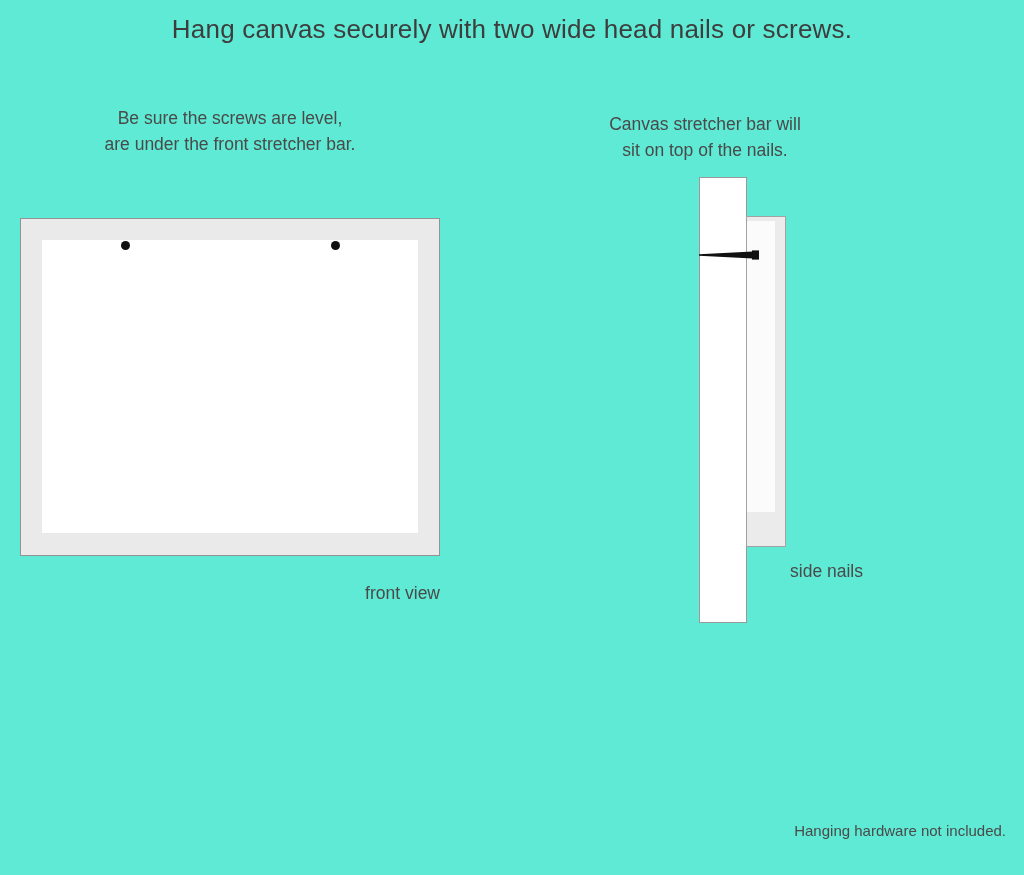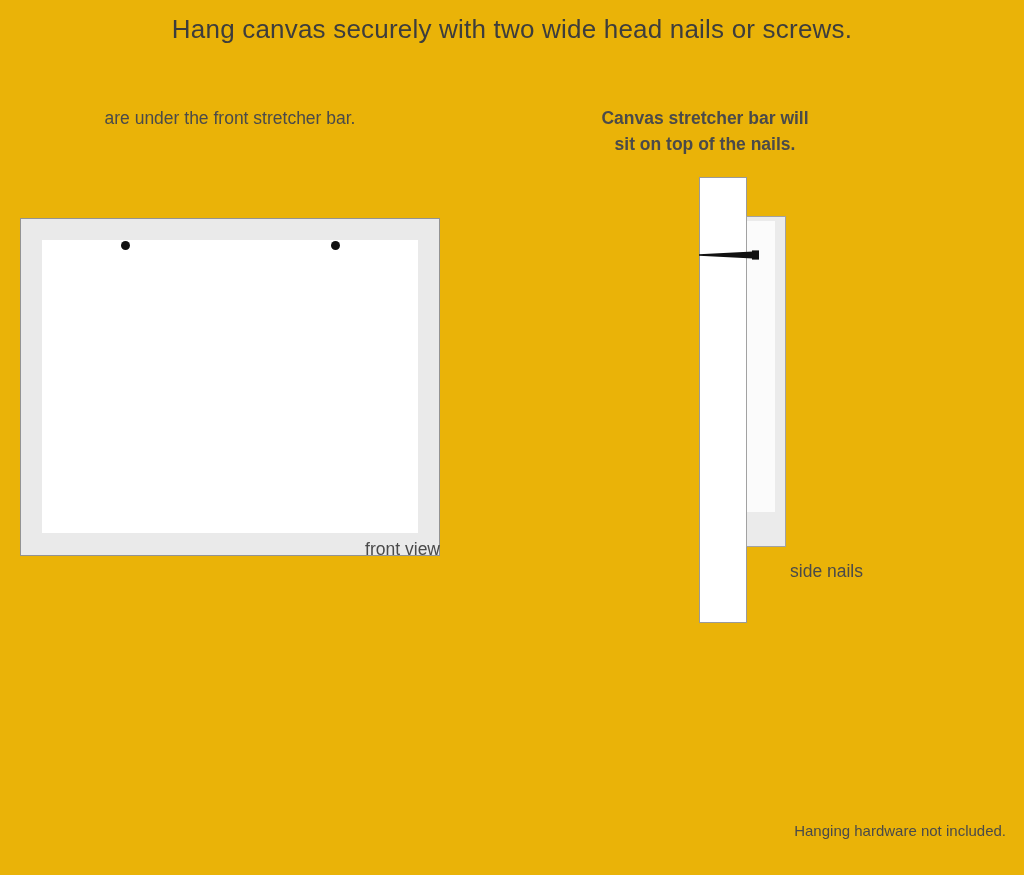--- a/index.html
+++ b/index.html
@@ -11,21 +11,21 @@
   body {
     font-family: "Liberation Sans", sans-serif;
     color: #3b3b3b;
     -webkit-font-smoothing: antialiased;
   }
   #page {
     position: relative;
     width: 1024px;
     height: 875px;
     overflow: hidden;
-    background: #eab308;
+    background: #5eead4;
   }
 
   
   .title {
     position: absolute;
     left: 0;
     top: 14px;
     width: 1024px;
     text-align: center;
     font-size: 26px;
@@ -44,23 +44,22 @@
     text-align: center;
     font-weight: 400;
   }
   .caption-left {
     left: 20px;
     top: 106px;
     width: 420px;
   }
   .caption-right {
     left: 575px;
-    top: 106px;
+    top: 112px;
     width: 260px;
-    font-weight: bold;
   }
   .caption .line { display: block; white-space: nowrap; }
 
   
   .front-view {
     position: absolute;
     left: 20px;
     top: 218px;
     width: 420px;
     height: 338px;
@@ -87,21 +86,21 @@
   .screw-dot-right { left: 331px; top: 241px; }
 
   .view-label {
     position: absolute;
     font-size: 17.5px;
     color: #4a4a4a;
     white-space: nowrap;
   }
   .label-front {
     left: 240px;
-    top: 539px;
+    top: 583px;
     width: 200px;
     text-align: right;
   }
   .label-side {
     left: 700px;
     top: 561px;
     width: 163px;
     text-align: right;
   }
 
@@ -157,20 +156,21 @@
   .footer .line { display: block; white-space: nowrap; }
 </style>
 </head>
 <body>
 
 <div id="page">
 
   <div class="title">Hang canvas securely with two wide head nails or screws.</div>
 
   <div class="caption caption-left">
+    <span class="line">Be sure the screws are level,</span>
     <span class="line">are under the front stretcher bar.</span>
   </div>
 
   <div class="caption caption-right">
     <span class="line">Canvas stretcher bar will</span>
     <span class="line">sit on top of the nails.</span>
   </div>
 
   <div class="front-view">
     <div class="front-inner"></div>

